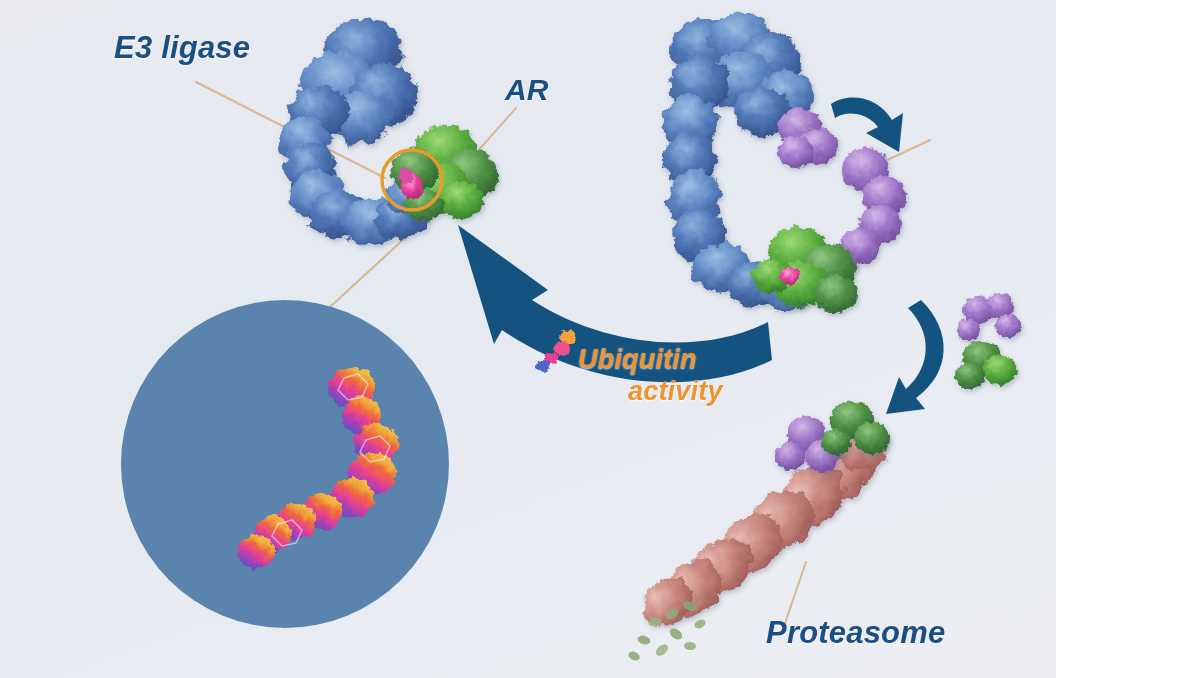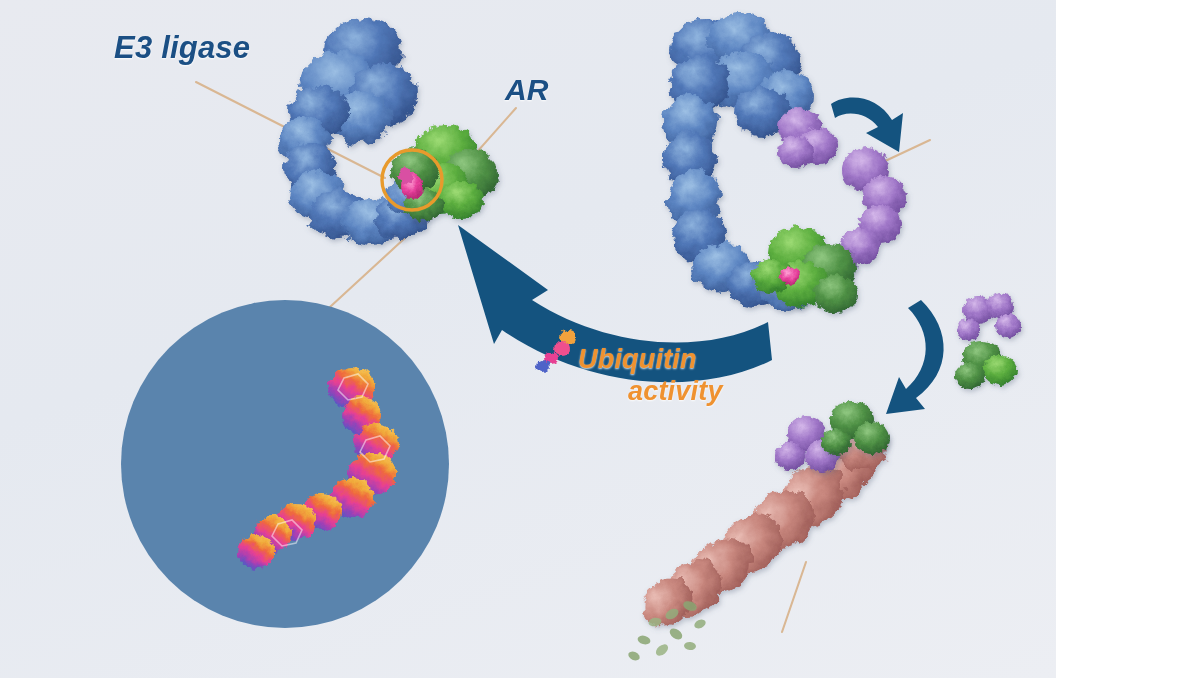--- a/index.html
+++ b/index.html
@@ -358,15 +358,16 @@
   </svg>
 
   <div class="label label-blue" style="left:114px; top:32px; font-size:31px;">E3 ligase</div>
 
   <div class="label label-blue" style="left:505px; top:74px; font-size:30px;">AR</div>
 
 
   <div class="label label-orange" style="left:578px; top:345px; font-size:27px;">Ubiquitin</div>
   <div class="label label-orange" style="left:592px; top:377px; font-size:27px;margin-left:36px;">activity</div>
 
+  <div class="label label-blue" style="left:766px; top:617px; font-size:31px;">Proteasome</div>
 
 
 </div>
 
 </body></html>

